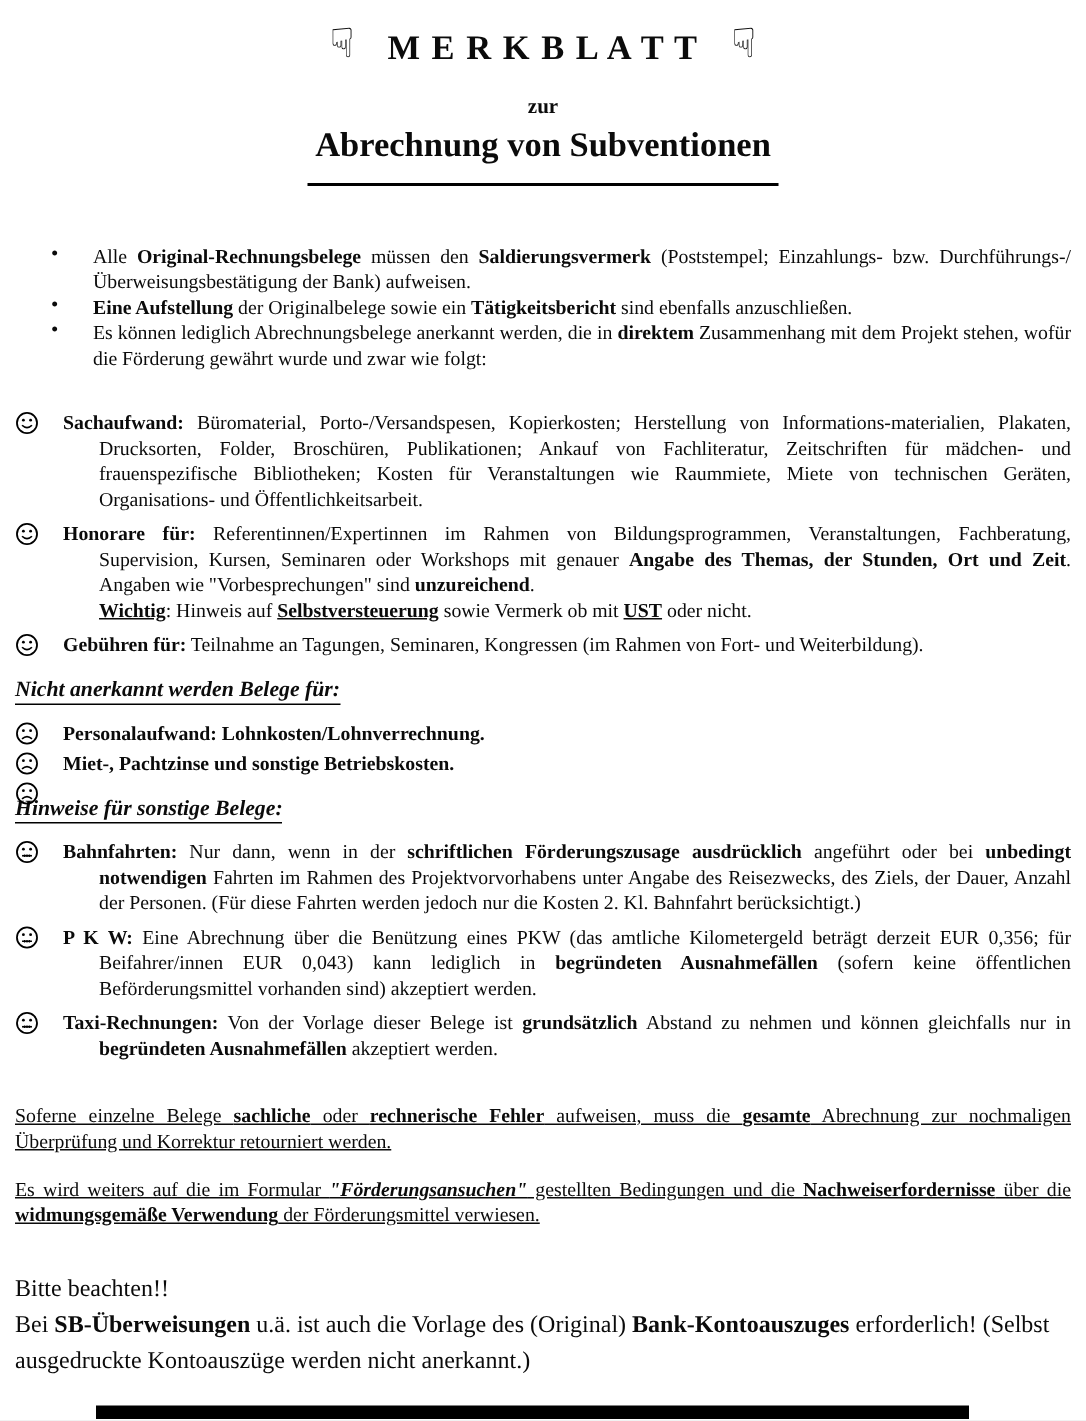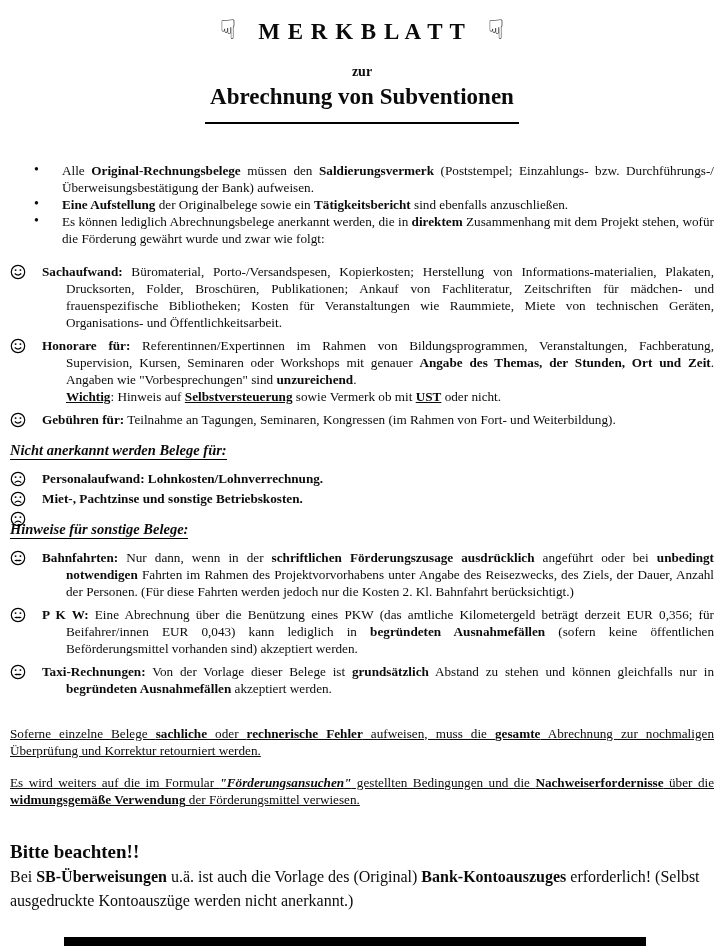--- a/index.html
+++ b/index.html
@@ -26,37 +26,37 @@
   .subject-wrap { text-align:center; margin-top:4px; }
   .subject { display:inline-block; font-weight:bold; font-size:23px; border-bottom:2.5px solid #000; padding:0 5px 12px 5px; }
 
   
   .body-txt { font-size:13.2px; line-height:17px; }
 
   .intro { list-style:none; margin:38px 0 0 0; padding:0; }
   .intro li { position:relative; padding-left:52px; text-align:justify; }
   .intro .bullet { position:absolute; left:24px; top:-1px; font-size:14px; }
 
-  .face-section { margin-top:16px; }
+  .face-section { margin-top:26px; }
   .face-item { position:relative; padding-left:56px; text-indent:-24px; text-align:justify; margin-bottom:6px; }
   .face-item:last-child { margin-bottom:0; }
   .face-icon { position:absolute; left:0; top:1px; text-indent:0; width:16px; height:16px; }
   .face-icon svg { display:block; }
 
   .section-heading { font-size:14.5px; font-weight:bold; font-style:italic; margin:14px 0 11px 0; }
   .section-heading span { border-bottom:1.6px solid #000; padding-bottom:1px; }
 
   .na-items .face-item { margin-bottom:3px; }
 
   .closing-para { text-align:justify; margin:0;text-decoration:underline; }
   .closing-1 { margin-top:28px; }
   .closing-2 { margin-top:15px; }
 
   .notice { margin-top:32px; }
-  .notice-heading { font-size:19px; font-weight:bold; line-height:1.25; }
+  .notice-heading { font-size:16px; font-weight:normal; line-height:1.25; }
   .notice-body { font-size:16px; line-height:24px; margin-top:2px; }
 
   .scan-bar { position:absolute; left:64px; bottom:1px; width:582px; height:9px; background:#000; }
 </style>
 </head>
 <body>
 
 <div class="page">
 
   <header>
@@ -196,21 +196,21 @@
           <svg width="16" height="16" viewBox="0 0 16 16">
               <circle cx="8" cy="8" r="6.7" fill="none" stroke="#000" stroke-width="1.2"></circle>
               <circle cx="5.6" cy="6.1" r="0.95" fill="#000"></circle>
               <circle cx="10.4" cy="6.1" r="0.95" fill="#000"></circle>
               <line x1="4.7" y1="10.5" x2="11.3" y2="10.5" stroke="#000" stroke-width="1.1"></line>
               <line x1="6.4" y1="9.7" x2="6.4" y2="11.3" stroke="#000" stroke-width="0.9"></line>
               <line x1="8" y1="9.7" x2="8" y2="11.3" stroke="#000" stroke-width="0.9"></line>
               <line x1="9.6" y1="9.7" x2="9.6" y2="11.3" stroke="#000" stroke-width="0.9"></line>
             </svg>
         </span>
-        <span><span class="b">Taxi-Rechnungen:</span><span> Von der Vorlage dieser Belege ist </span><span class="b">grundsätzlich</span><span> Abstand zu stehen und können gleichfalls nur in </span><span class="b">begründeten Ausnahmefällen</span><span> akzeptiert werden.</span></span>
+        <span><span class="b">Taxi-Rechnungen:</span><span> Von der Vorlage dieser Belege ist </span><span class="b">grundsätzlich</span><span> Abstand zu nehmen und können gleichfalls nur in </span><span class="b">begründeten Ausnahmefällen</span><span> akzeptiert werden.</span></span>
       </div>
     </div>
   </section>
 
   <p class="closing-para closing-1 body-txt"><span>Soferne einzelne Belege </span><span class="b">sachliche</span><span> oder </span><span class="b">rechnerische Fehler</span><span> aufweisen, muss die </span><span class="b">gesamte</span><span> Abrechnung zur nochmaligen Überprüfung und Korrektur retourniert werden.</span></p>
   <p class="closing-para closing-2 body-txt"><span>Es wird weiters auf die im Formular </span><span class="b i">"Förderungsansuchen"</span><span> gestellten Bedingungen und die </span><span class="b">Nachweiserfordernisse</span><span> über die </span><span class="b">widmungsgemäße Verwendung</span><span> der Förderungsmittel verwiesen.</span></p>
 
   <section class="notice">
     <div class="notice-heading">Bitte beachten!!</div>
     <div class="notice-body"><span>Bei </span><span class="b">SB-Überweisungen</span><span> u.ä. ist auch die Vorlage des (Original) </span><span class="b">Bank-Kontoauszuges</span><span> erforderlich! (Selbst ausgedruckte Kontoauszüge werden nicht anerkannt.)</span></div>

